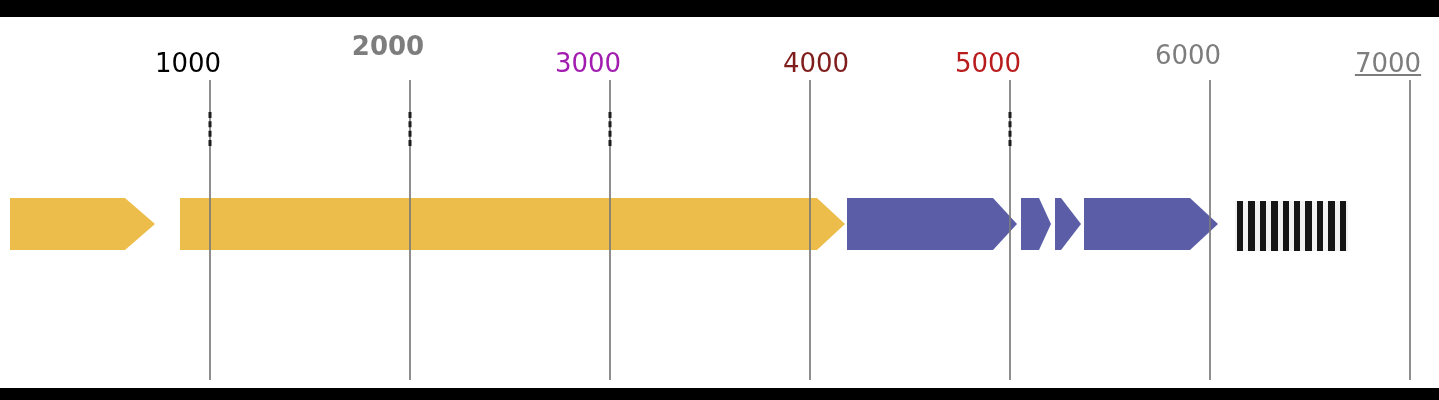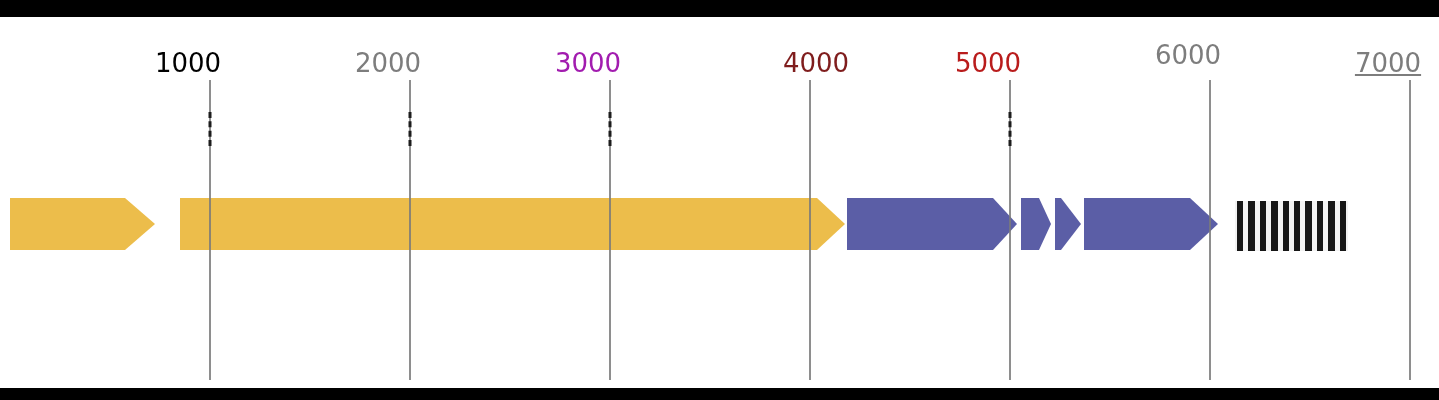--- a/index.html
+++ b/index.html
@@ -56,21 +56,21 @@
 <body>
 
 <div id="canvas" style="width: 1439px; height: 400px; background: rgb(255, 255, 255);">
   <div class="edge-bar" style="top: 0px; height: 17px; background: rgb(0, 0, 0);"></div>
   <div class="edge-bar" style="top: 388px; height: 12px; background: rgb(0, 0, 0);"></div>
   <div id="ruler-layer">
       <div class="gridline" style="left: 210px; top: 80px; height: 300px; background: rgb(122, 122, 122);"></div>
       <div class="tick-label" style="left: 188px; top: 50px; color: #000000;">1000</div>
       <div class="dash-mark" style="left: 210px; top: 112px; height: 34px; border-left-color: rgb(28, 28, 28);"></div>
       <div class="gridline" style="left: 410px; top: 80px; height: 300px; background: rgb(122, 122, 122);"></div>
-      <div class="tick-label" style="left: 388px; top: 50px; color: rgb(125, 125, 125);">2000</div>
+      <div class="tick-label" style="left: 388px; top: 33px; color: rgb(125, 125, 125); font-weight: bold;">2000</div>
       <div class="dash-mark" style="left: 410px; top: 112px; height: 34px; border-left-color: rgb(28, 28, 28);"></div>
       <div class="gridline" style="left: 610px; top: 80px; height: 300px; background: rgb(122, 122, 122);"></div>
       <div class="tick-label" style="left: 588px; top: 50px; color: #a21caf;">3000</div>
       <div class="dash-mark" style="left: 610px; top: 112px; height: 34px; border-left-color: rgb(28, 28, 28);"></div>
       <div class="gridline" style="left: 810px; top: 80px; height: 300px; background: rgb(122, 122, 122);"></div>
       <div class="tick-label" style="left: 816px; top: 50px; color: #7f1d1d;">4000</div>
       <div class="gridline" style="left: 1010px; top: 80px; height: 300px; background: rgb(122, 122, 122);"></div>
       <div class="tick-label" style="left: 988px; top: 50px; color: #b91c1c;">5000</div>
       <div class="dash-mark" style="left: 1010px; top: 112px; height: 34px; border-left-color: rgb(28, 28, 28);"></div>
       <div class="gridline" style="left: 1210px; top: 80px; height: 300px; background: rgb(122, 122, 122);"></div>

